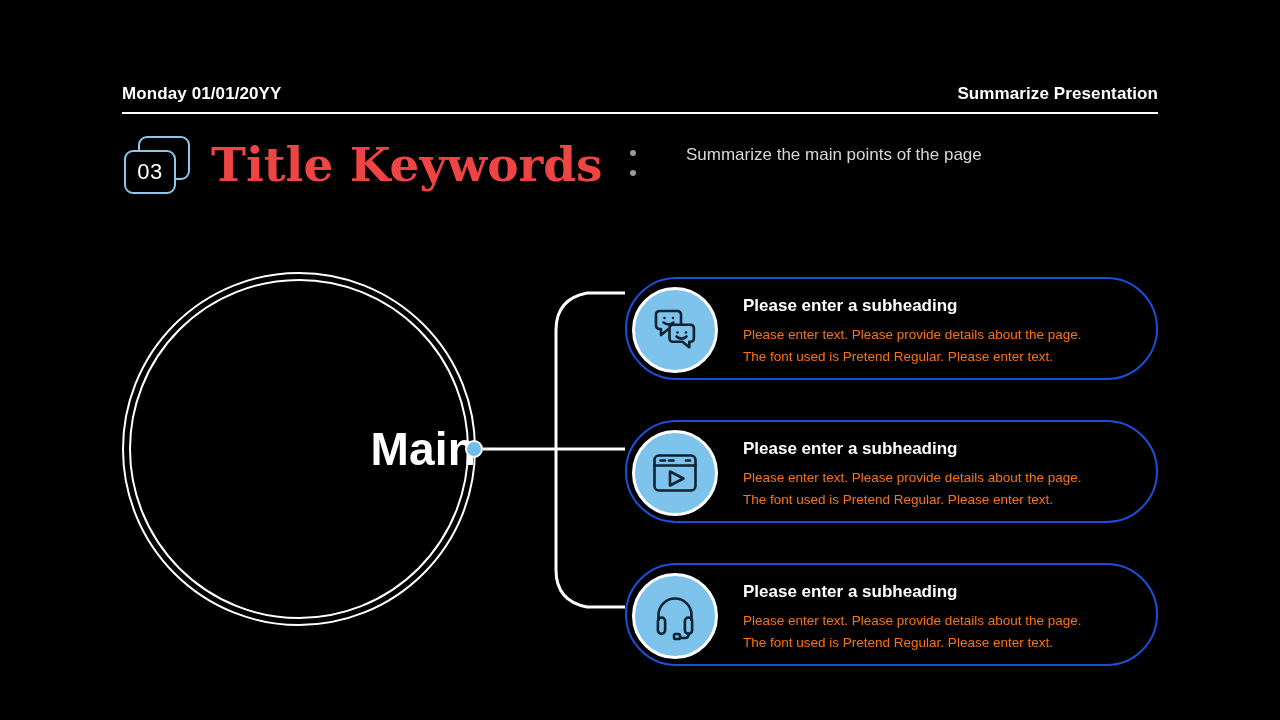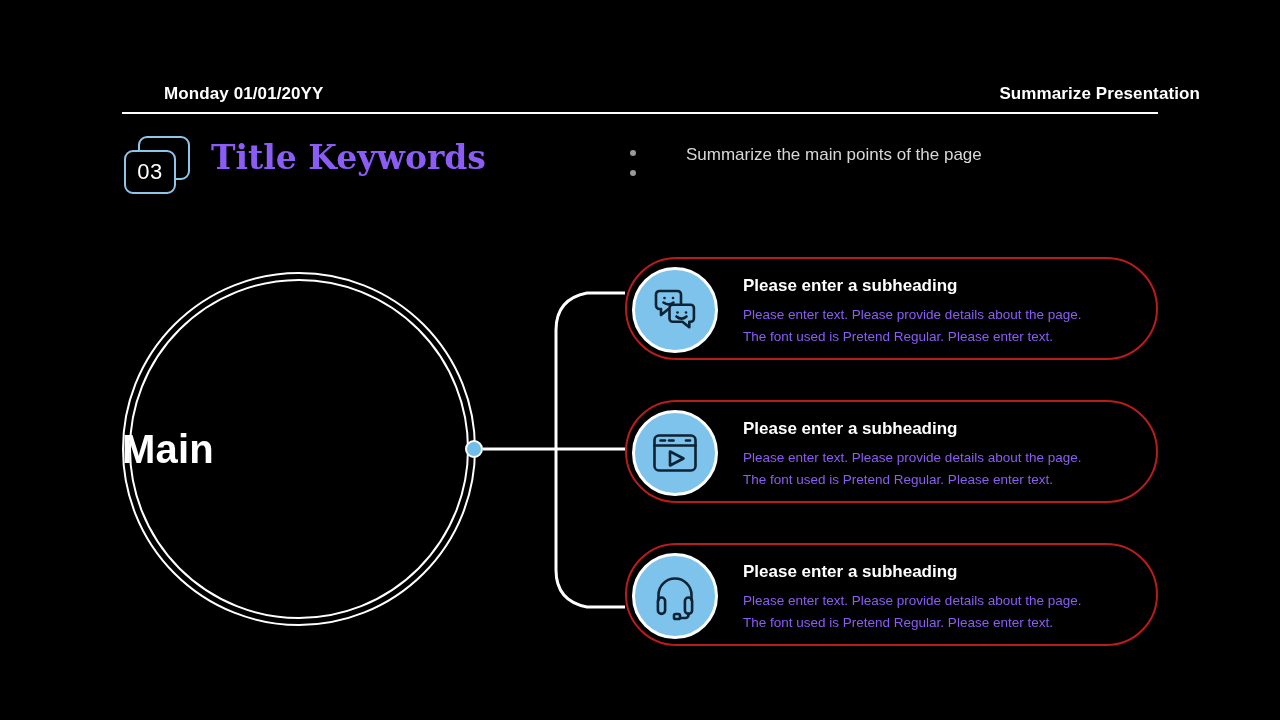--- a/index.html
+++ b/index.html
@@ -18,21 +18,20 @@
     -webkit-font-smoothing: antialiased;
   }
 
   
   #header-bar {
     position: absolute;
     left: 122px;
     top: 84px;
     width: 1036px;
     height: 30px;
-    margin-left: 42px;
   }
   #header-date {
     position: absolute;
     left: 0;
     top: 0;
     font-size: 17px;
     font-weight: bold;
     color: #ffffff;
     letter-spacing: 0.1px;
     white-space: nowrap;
@@ -93,22 +92,22 @@
     line-height: 1;
   }
 
   
   #slide-title {
     position: absolute;
     left: 211px;
     top: 141px;
     font-family: "DejaVu Serif", "Liberation Serif", serif;
     font-weight: bold;
-    font-size: 33px;
-    color: #8b5cf6;
+    font-size: 47px;
+    color: #ef4444;
     letter-spacing: 0px;
     line-height: 1;
     white-space: nowrap;
   }
 
   
   #bullets {
     position: absolute;
     left: 630px;
     top: 145px;
@@ -175,23 +174,23 @@
     height: 340px;
   }
   #main-keyword-label {
     position: absolute;
     left: 0;
     top: 0;
     width: 354px;
     height: 354px;
     display: flex;
     flex-direction: column;
-    align-items: flex-start;
+    align-items: flex-end;
     justify-content: center;
-    font-size: 40px;
+    font-size: 46px;
     font-weight: bold;
     color: #ffffff;
     line-height: 1.32;
     text-align: center;
     letter-spacing: 0.2px;
   }
 
   
   #hub-dot {
     position: absolute;
@@ -204,24 +203,25 @@
     border: 2px solid #ffffff;
     box-sizing: border-box;
   }
 
   
   .card {
     position: absolute;
     left: 625px;
     width: 533px;
     height: 103px;
-    border: 2px solid #b91c1c;
+    border: 2px solid #1d4ed8;
     border-radius: 52px;
     box-sizing: border-box;
     background: #000000;
+    margin-top: 20px;
   }
   #card-1 { top: 257px; }
   #card-2 { top: 400px; }
   #card-3 { top: 543px; }
 
   .card-icon {
     position: absolute;
     left: 5px;
     top: 8px;
     width: 86px;
@@ -247,21 +247,21 @@
   .card-subheading {
     font-size: 17px;
     font-weight: bold;
     color: #ffffff;
     line-height: 1.2;
     margin-bottom: 8px;
     white-space: nowrap;
   }
   .card-text {
     font-size: 13.5px;
-    color: #8b5cf6;
+    color: #f97316;
     line-height: 1.6;
     white-space: nowrap;
   }
 </style>
 </head>
 <body>
 
 <div id="slide">
 
   <div id="header-bar">

